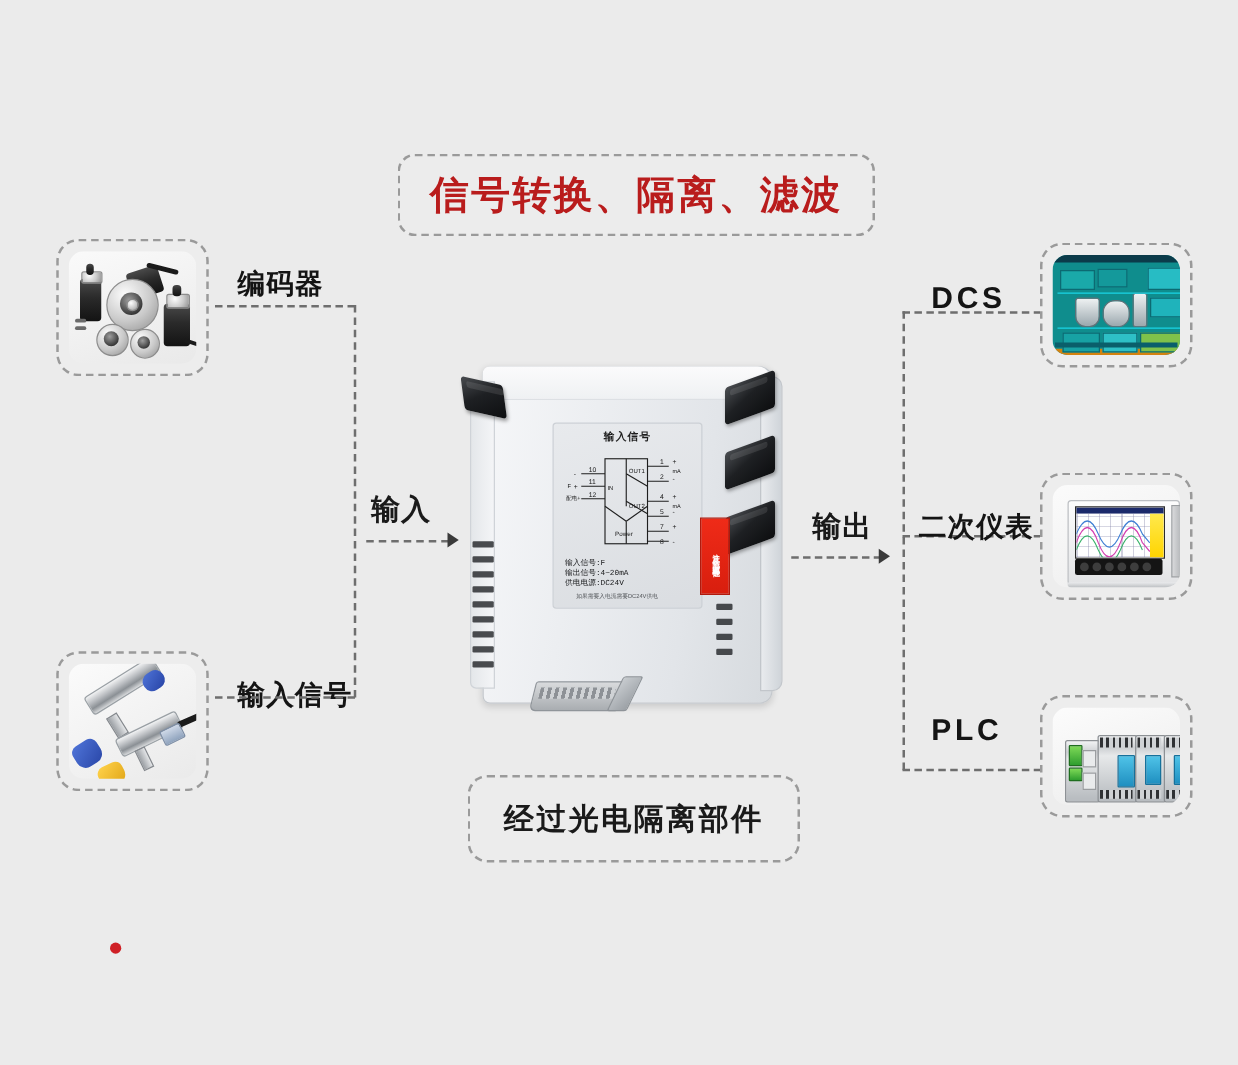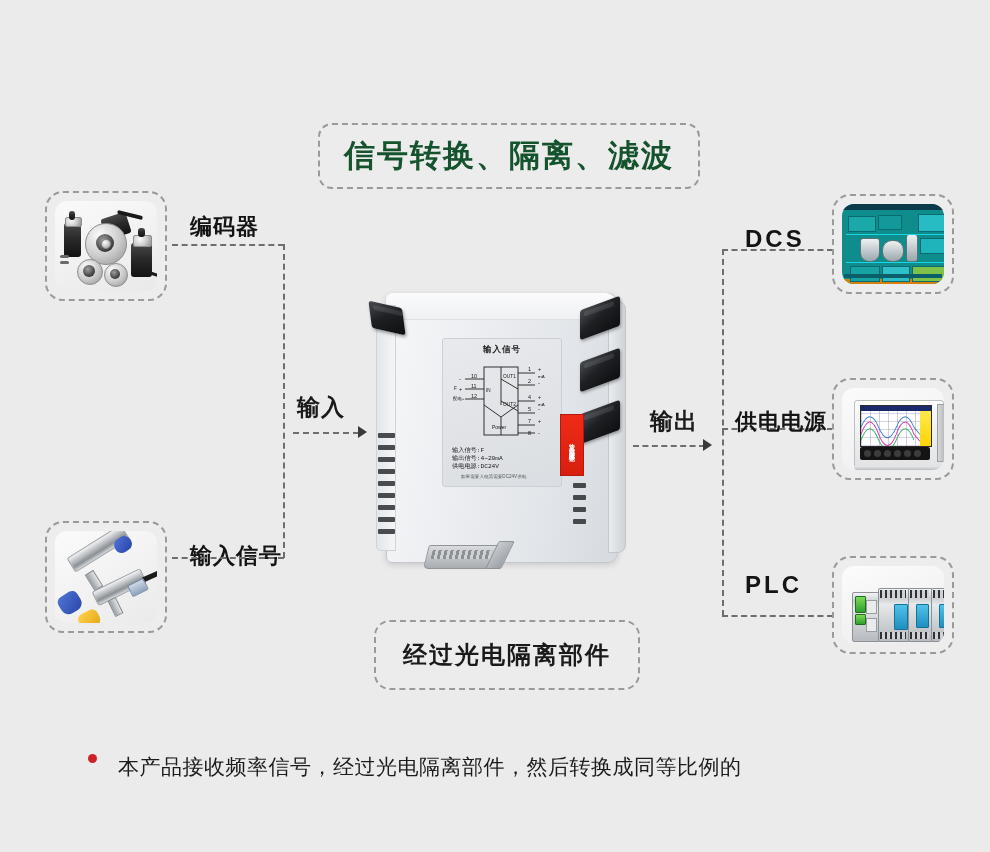--- a/index.html
+++ b/index.html
@@ -45,21 +45,21 @@
     border-radius: 14px;
     background: #ececec;
     display: flex;
     align-items: center;
     justify-content: center;
   }
   #subtitle-box .txt {
     font-size: 31px;
     font-weight: bold;
     letter-spacing: 2px;
-    color: #14532d;
+    color: #b91c1c;
   }
 
   
   #device-caption-box {
     position: absolute;
     left: 374px;
     top: 620px;
     width: 262px;
     height: 66px;
     border: 2px dashed #9a9a9a;
@@ -636,21 +636,21 @@
         <div class="dcs-rect" style="left:40px; top:62px; width:26px; height:14px; background:#2ec0c6;"></div>
         <div class="dcs-rect" style="left:70px; top:62px; width:32px; height:14px; background:#7fc24a;"></div>
         <div class="dcs-line" style="left:4px; top:30px; width:100px;"></div>
         <div class="dcs-line" style="left:4px; top:58px; width:100px;"></div>
 
         <div style="position:absolute; left:2px; bottom:6px; right:2px; height:4px; background:#0a5f6b;"></div>
       </div>
     </div>
   </div>
 
-  <div class="node-label label-cn" style="left:735px; top:407px;">供电电源</div>
+  <div class="node-label label-cn" style="left:735px; top:407px;">二次仪表</div>
   <div class="thumb-frame" style="left:832px; top:378px; width:122px; height:102px;">
     <div class="thumb-inner">
       <div style="position:absolute; inset:0; background:linear-gradient(160deg,#fbfbfb,#ededed);"></div>
       <div class="rec-case" style="left:12px; top:12px; width:88px; height:66px;"></div>
       <div style="position:absolute; left:95px; top:16px; width:9px; height:56px; background:linear-gradient(90deg,#d8d9db,#a8abae); border:1px solid #9b9ea1;"></div>
       <div class="rec-screen" style="left:18px; top:17px; width:70px; height:40px;">
         <div class="rec-top-bar"></div>
         <div class="rec-grid"></div>
         <div class="rec-side"></div>
         <svg style="position:absolute; left:0; top:13%; width:84%; height:87%;" viewBox="0 0 60 30" preserveAspectRatio="none">
@@ -697,17 +697,16 @@
     </div>
   </div>
 
   <div id="device-caption-box">
     <span class="txt">经过光电隔离部件</span>
   </div>
 
   <div id="desc-block">
     <span class="bullet-dot"></span>
     <div class="desc-lines">
-      <div>本产品接收频率信号，经过光电隔离部件，然后转换成同等比例的</div>
     </div>
   </div>
 
 </div>
 
 </body></html>

